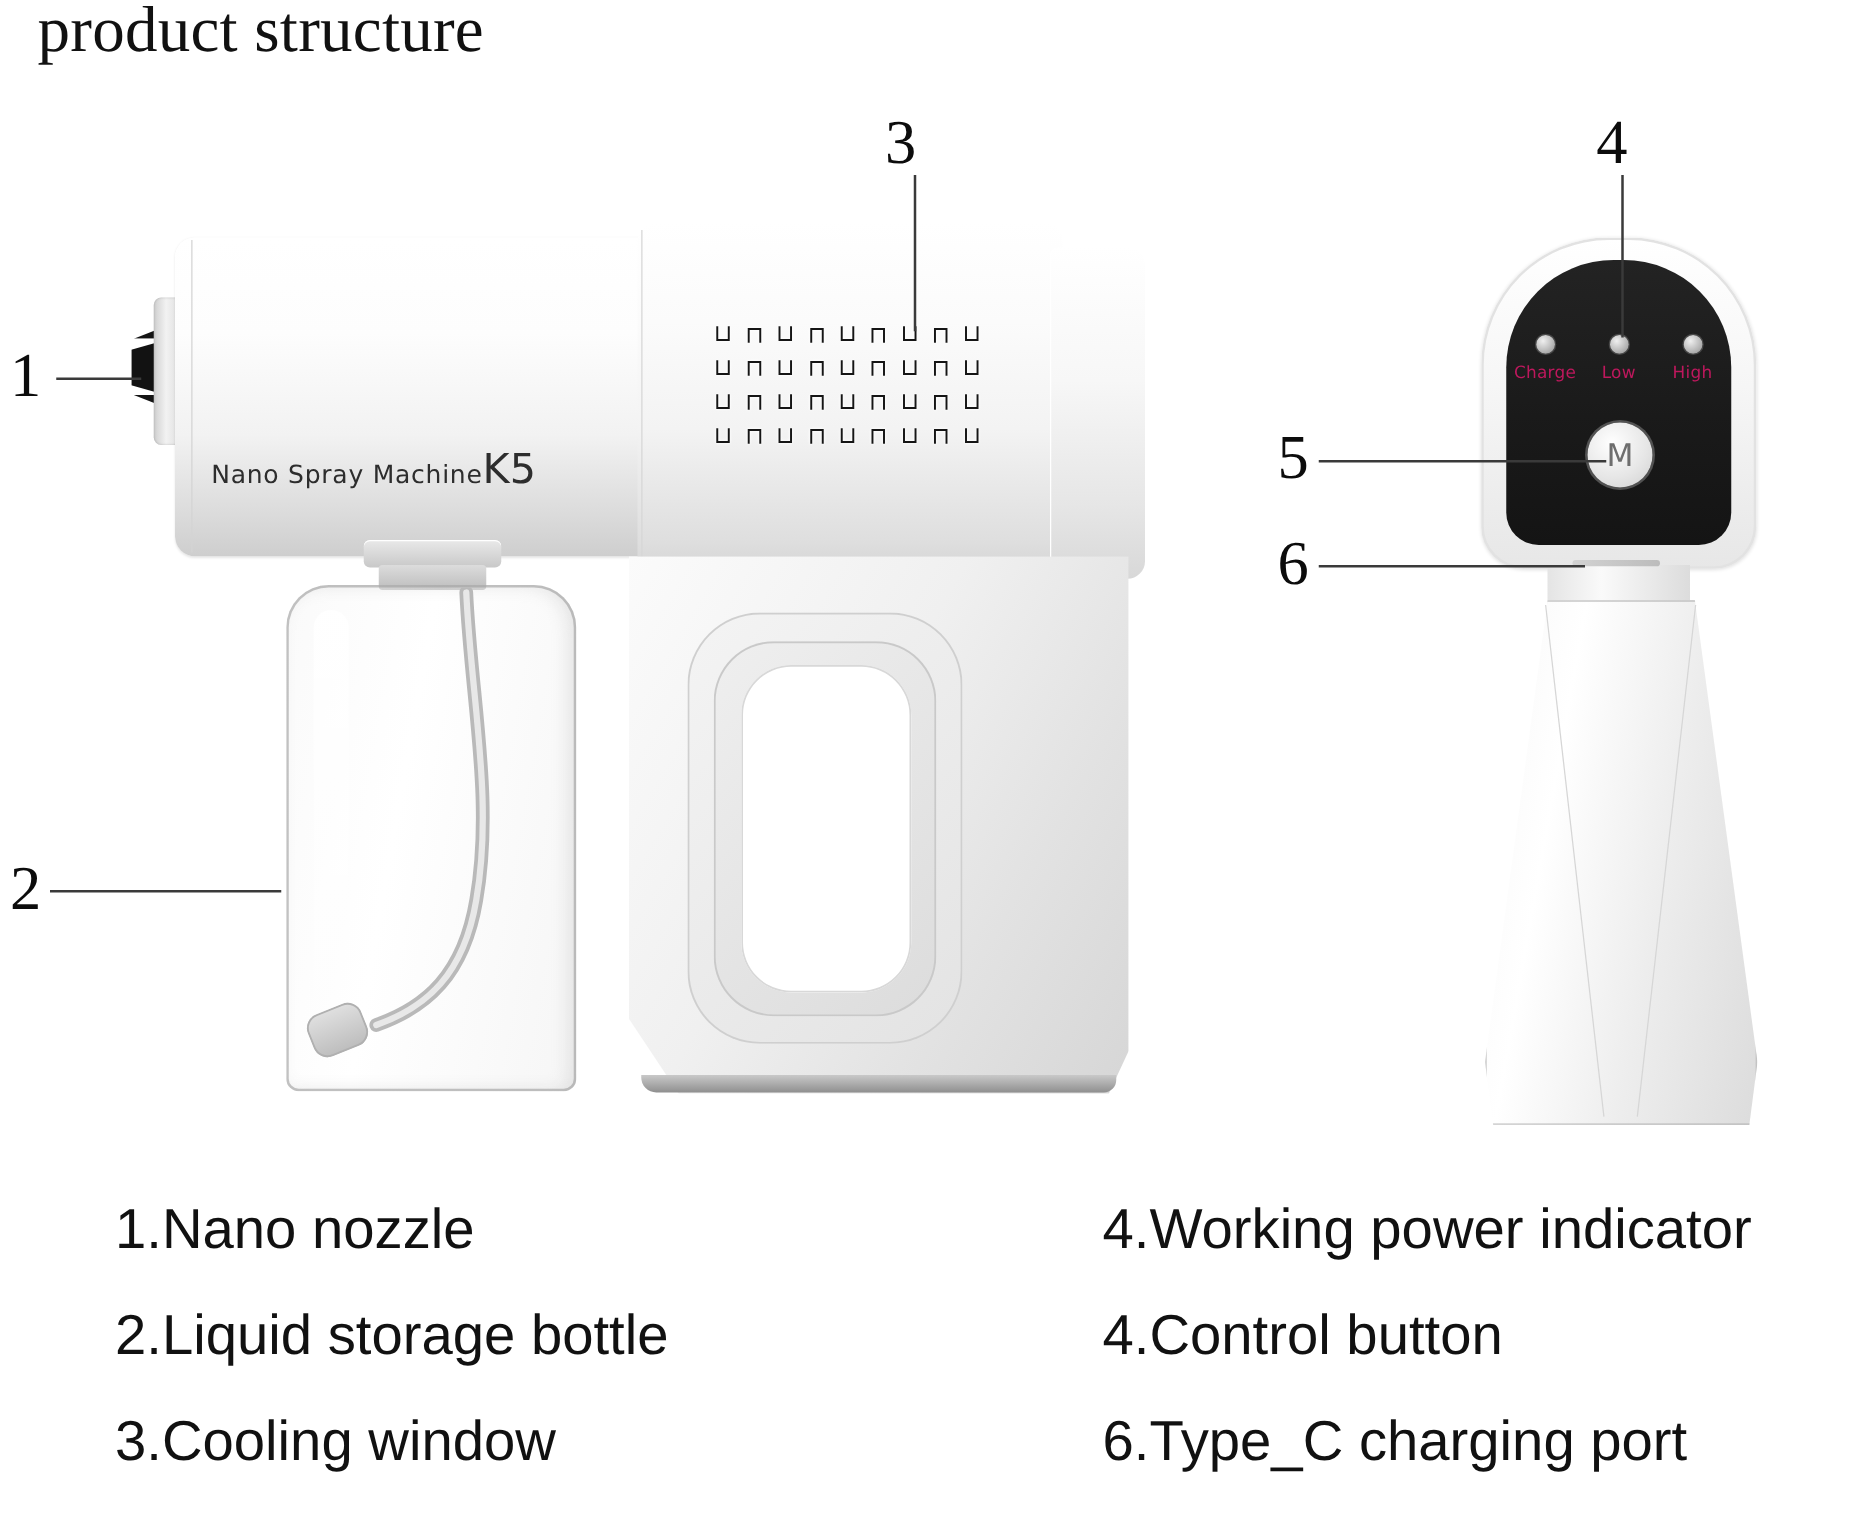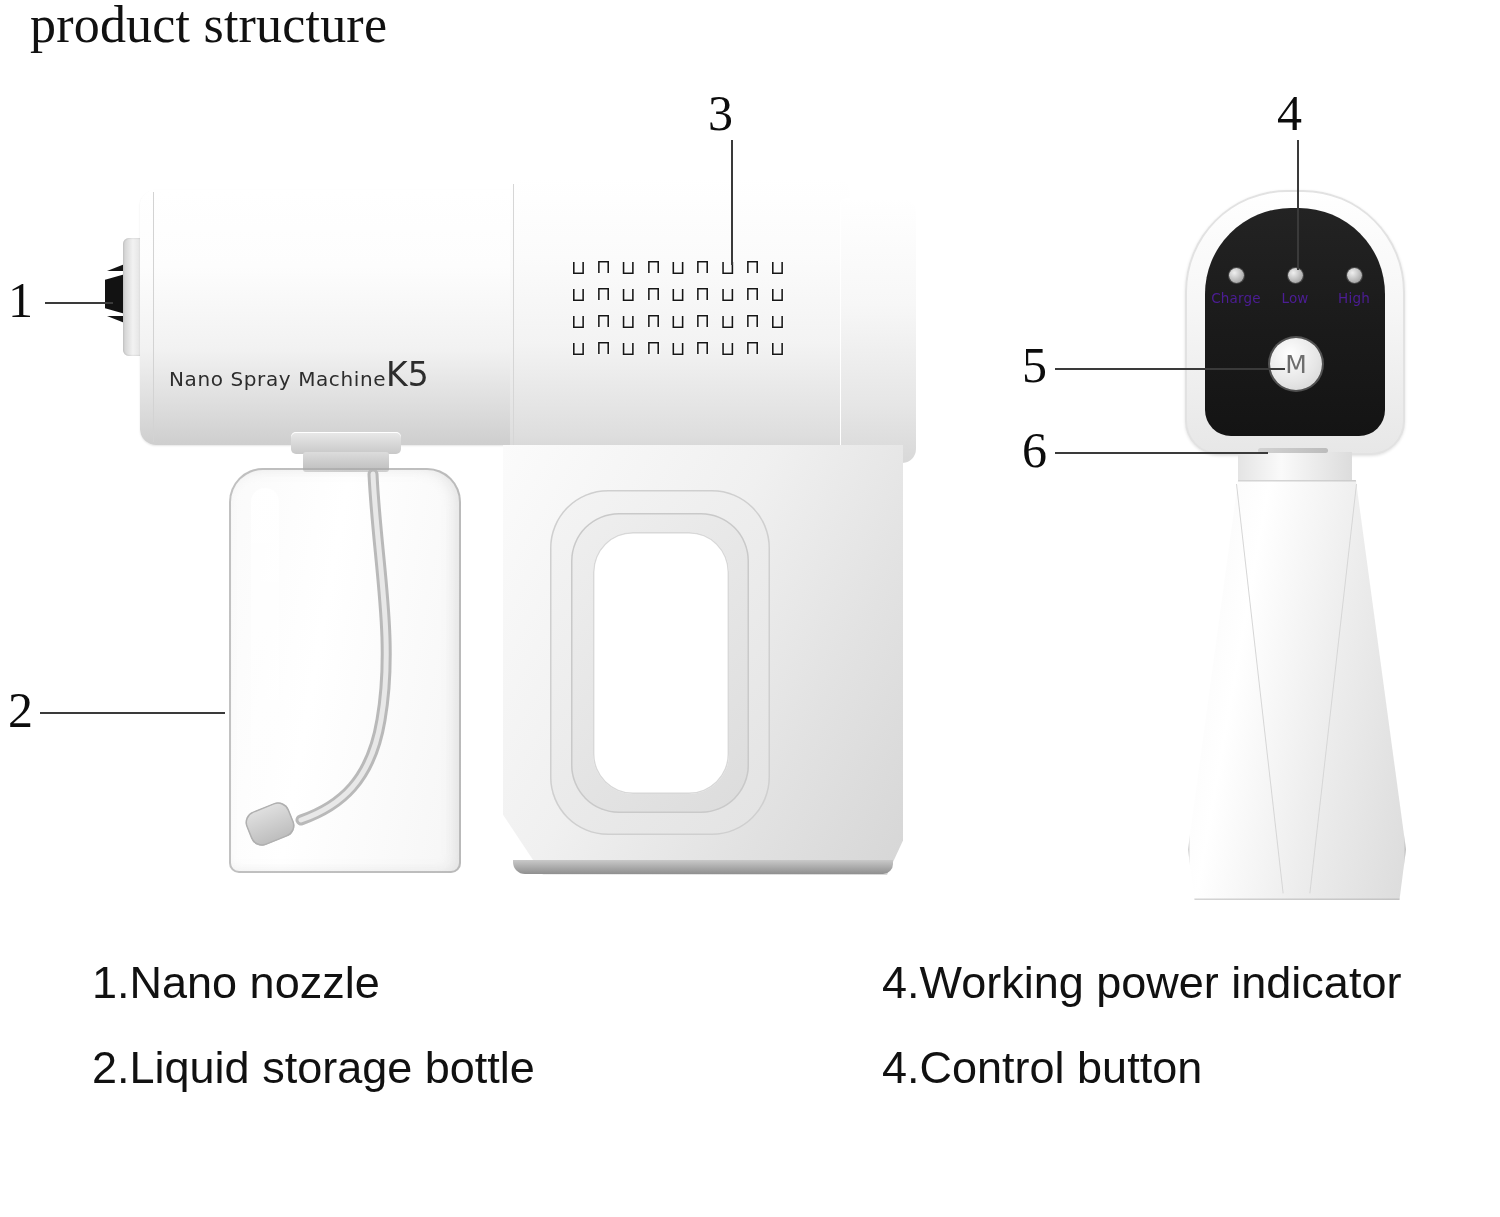--- a/index.html
+++ b/index.html
@@ -183,21 +183,21 @@
     position:absolute;left:62px;top:88px;width:166px;height:46px;
     display:flex;justify-content:space-between;align-items:flex-start;
   }
   .led-item{width:48px;display:flex;flex-direction:column;align-items:center;gap:7px;}
   .led-dot{
     width:15px;height:15px;border-radius:50%;
     background:radial-gradient(circle at 36% 32%,#efefef,#b4b4b4 62%,#8d8d8d 100%);
     box-shadow:0 0 0 1px rgba(255,255,255,.18);
   }
   .led-label{
-    font-size:13.5px;color:#4c1d95;font-family:"DejaVu Sans",sans-serif;letter-spacing:.2px;
+    font-size:13.5px;color:#be185d;font-family:"DejaVu Sans",sans-serif;letter-spacing:.2px;
   }
   #control-button{
     position:absolute;left:120px;top:158px;width:52px;height:52px;border-radius:50%;
     background:radial-gradient(circle at 38% 32%,#ffffff,#e6e6e6 58%,#cfcfcf 100%);
     box-shadow:0 0 0 2px rgba(255,255,255,.25);
     display:flex;align-items:center;justify-content:center;
   }
   #control-button-label{
     font-size:25px;color:#6e6e6e;font-family:"DejaVu Sans",sans-serif;
   }
@@ -373,20 +373,22 @@
   <div class="callout-num" style="left:1022px;top:340px;">5</div>
   <div class="leader-h" style="left:1055px;top:368px;width:230px;"></div>
 
   <div class="callout-num" style="left:1022px;top:425px;">6</div>
   <div class="leader-h" style="left:1055px;top:452px;width:213px;"></div>
 
   <div id="legend">
     <div class="legend-col" id="legend-col-left">
       <div class="legend-item">1.Nano nozzle</div>
       <div class="legend-item">2.Liquid storage bottle</div>
+      <div class="legend-item">3.Cooling window</div>
     </div>
     <div class="legend-col" id="legend-col-right">
       <div class="legend-item">4.Working power indicator</div>
       <div class="legend-item">4.Control button</div>
+      <div class="legend-item">6.Type_C charging port</div>
     </div>
   </div>
 
 </div>
 
 </body></html>

